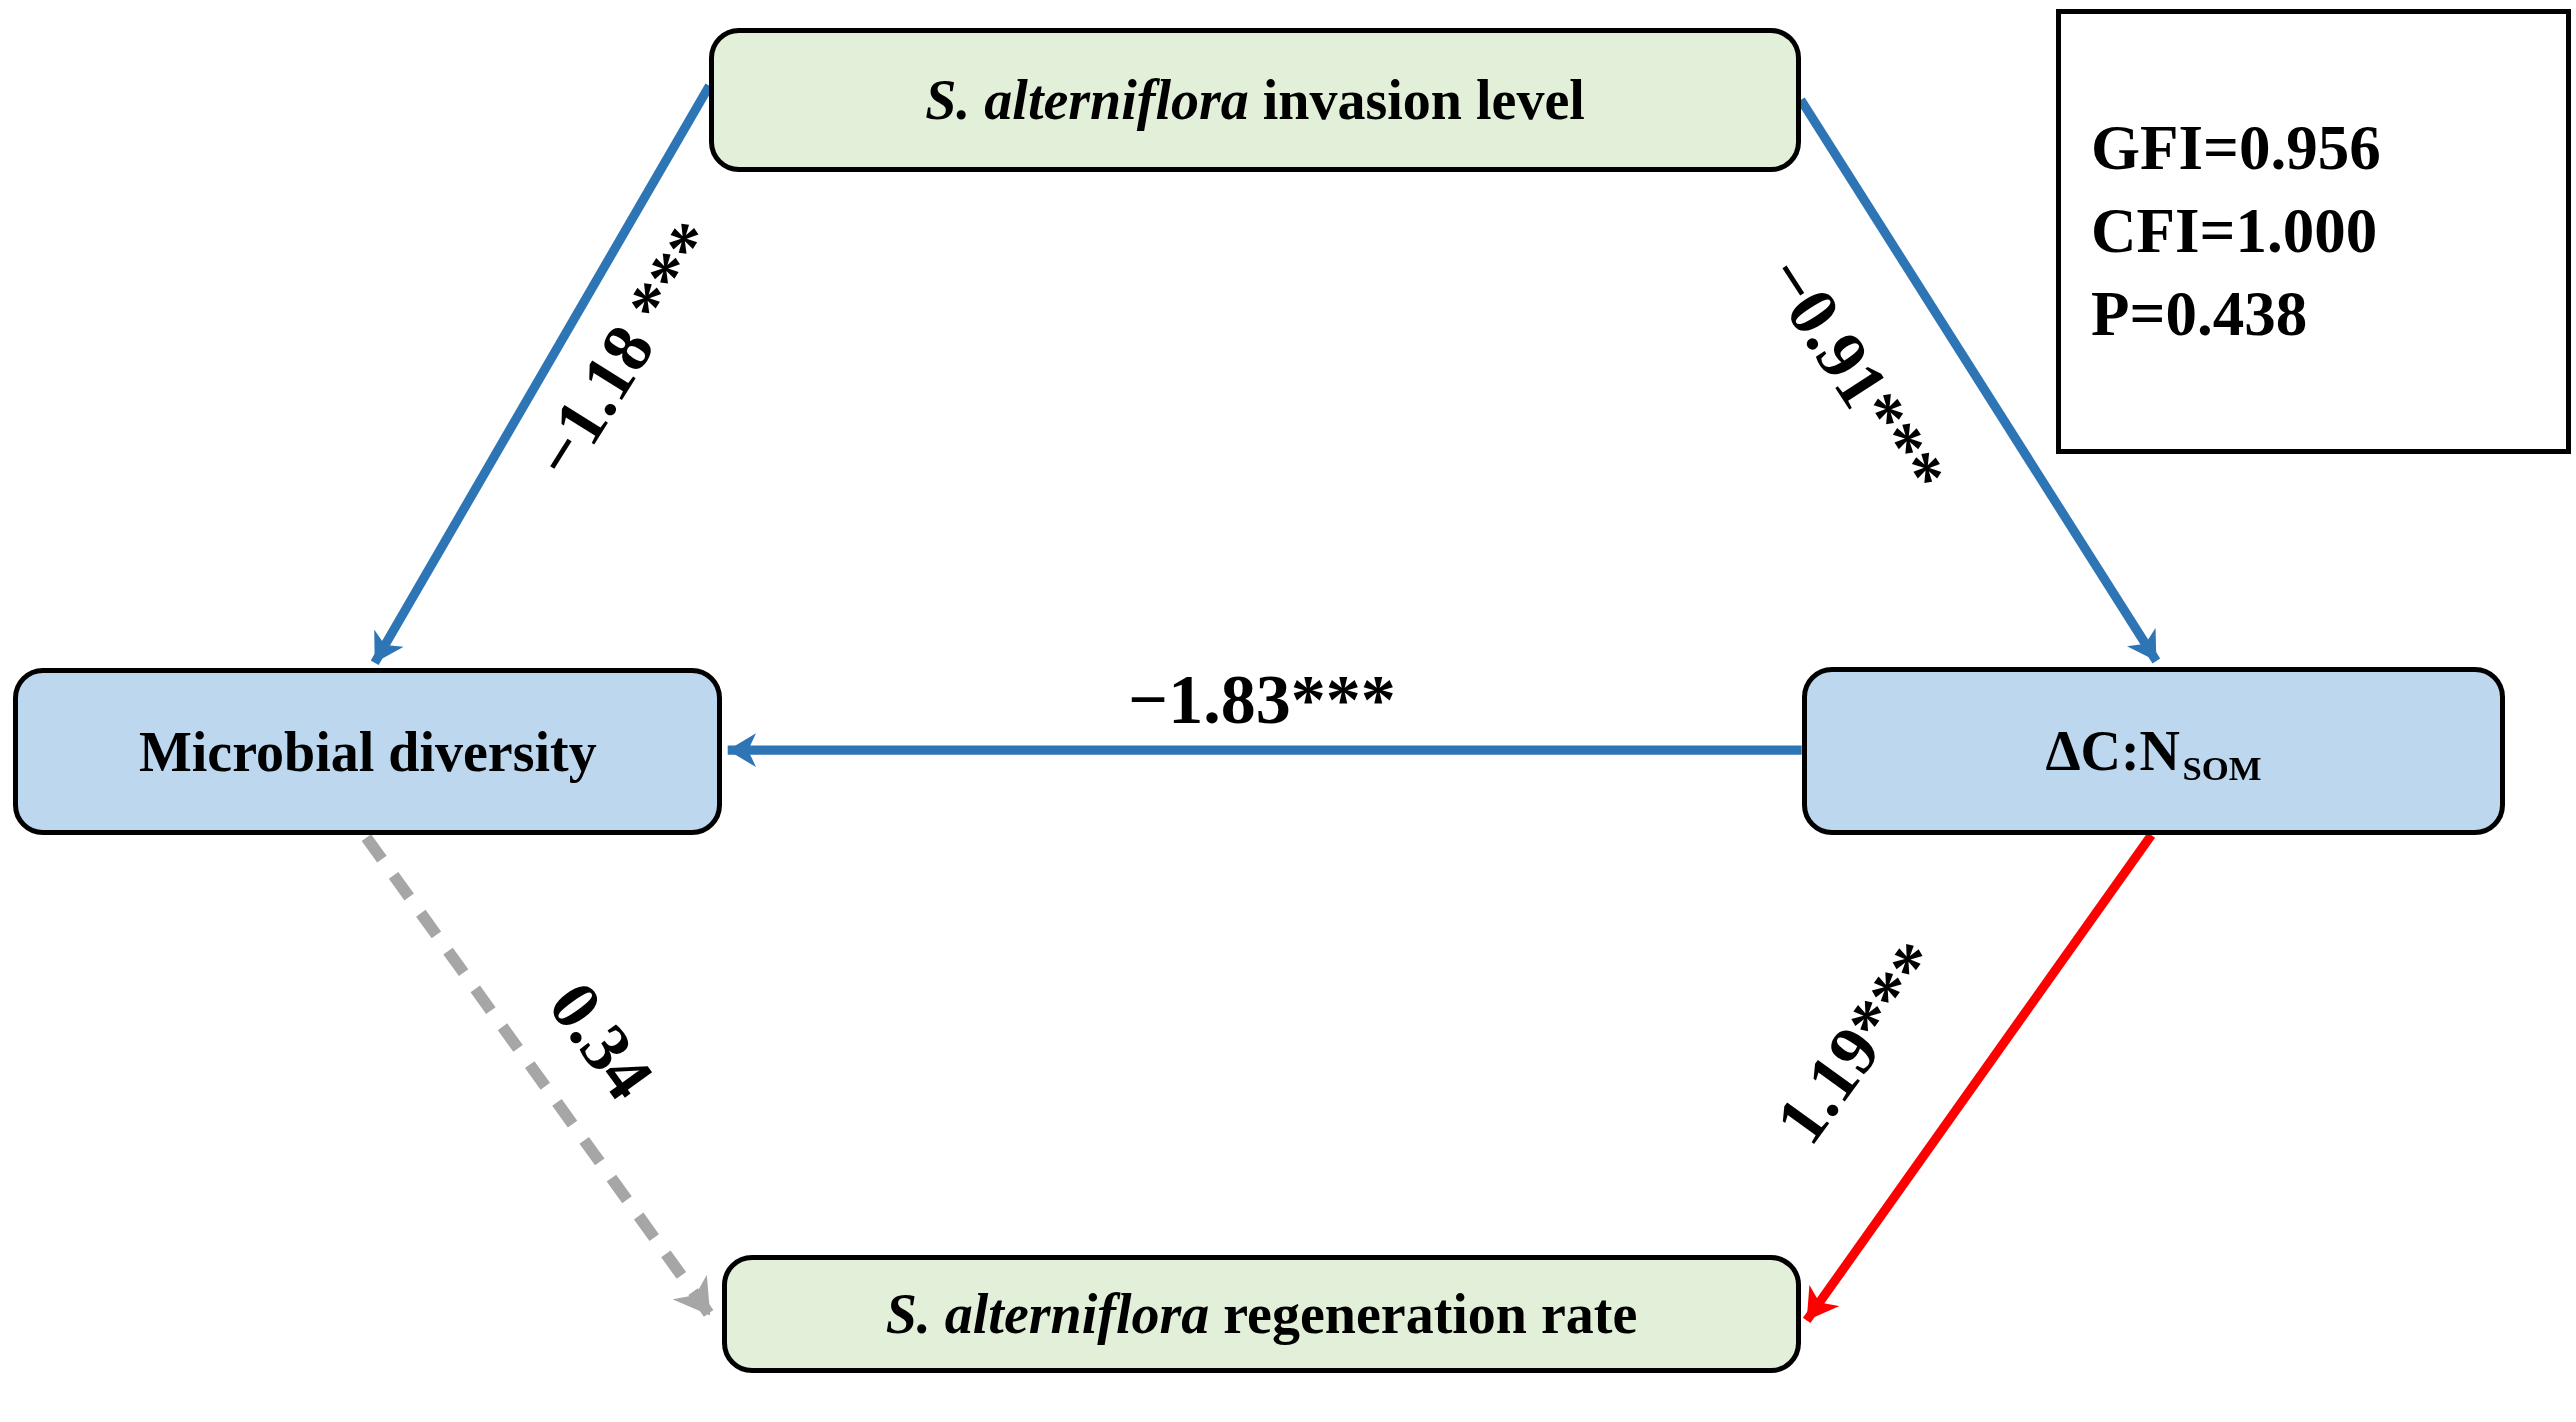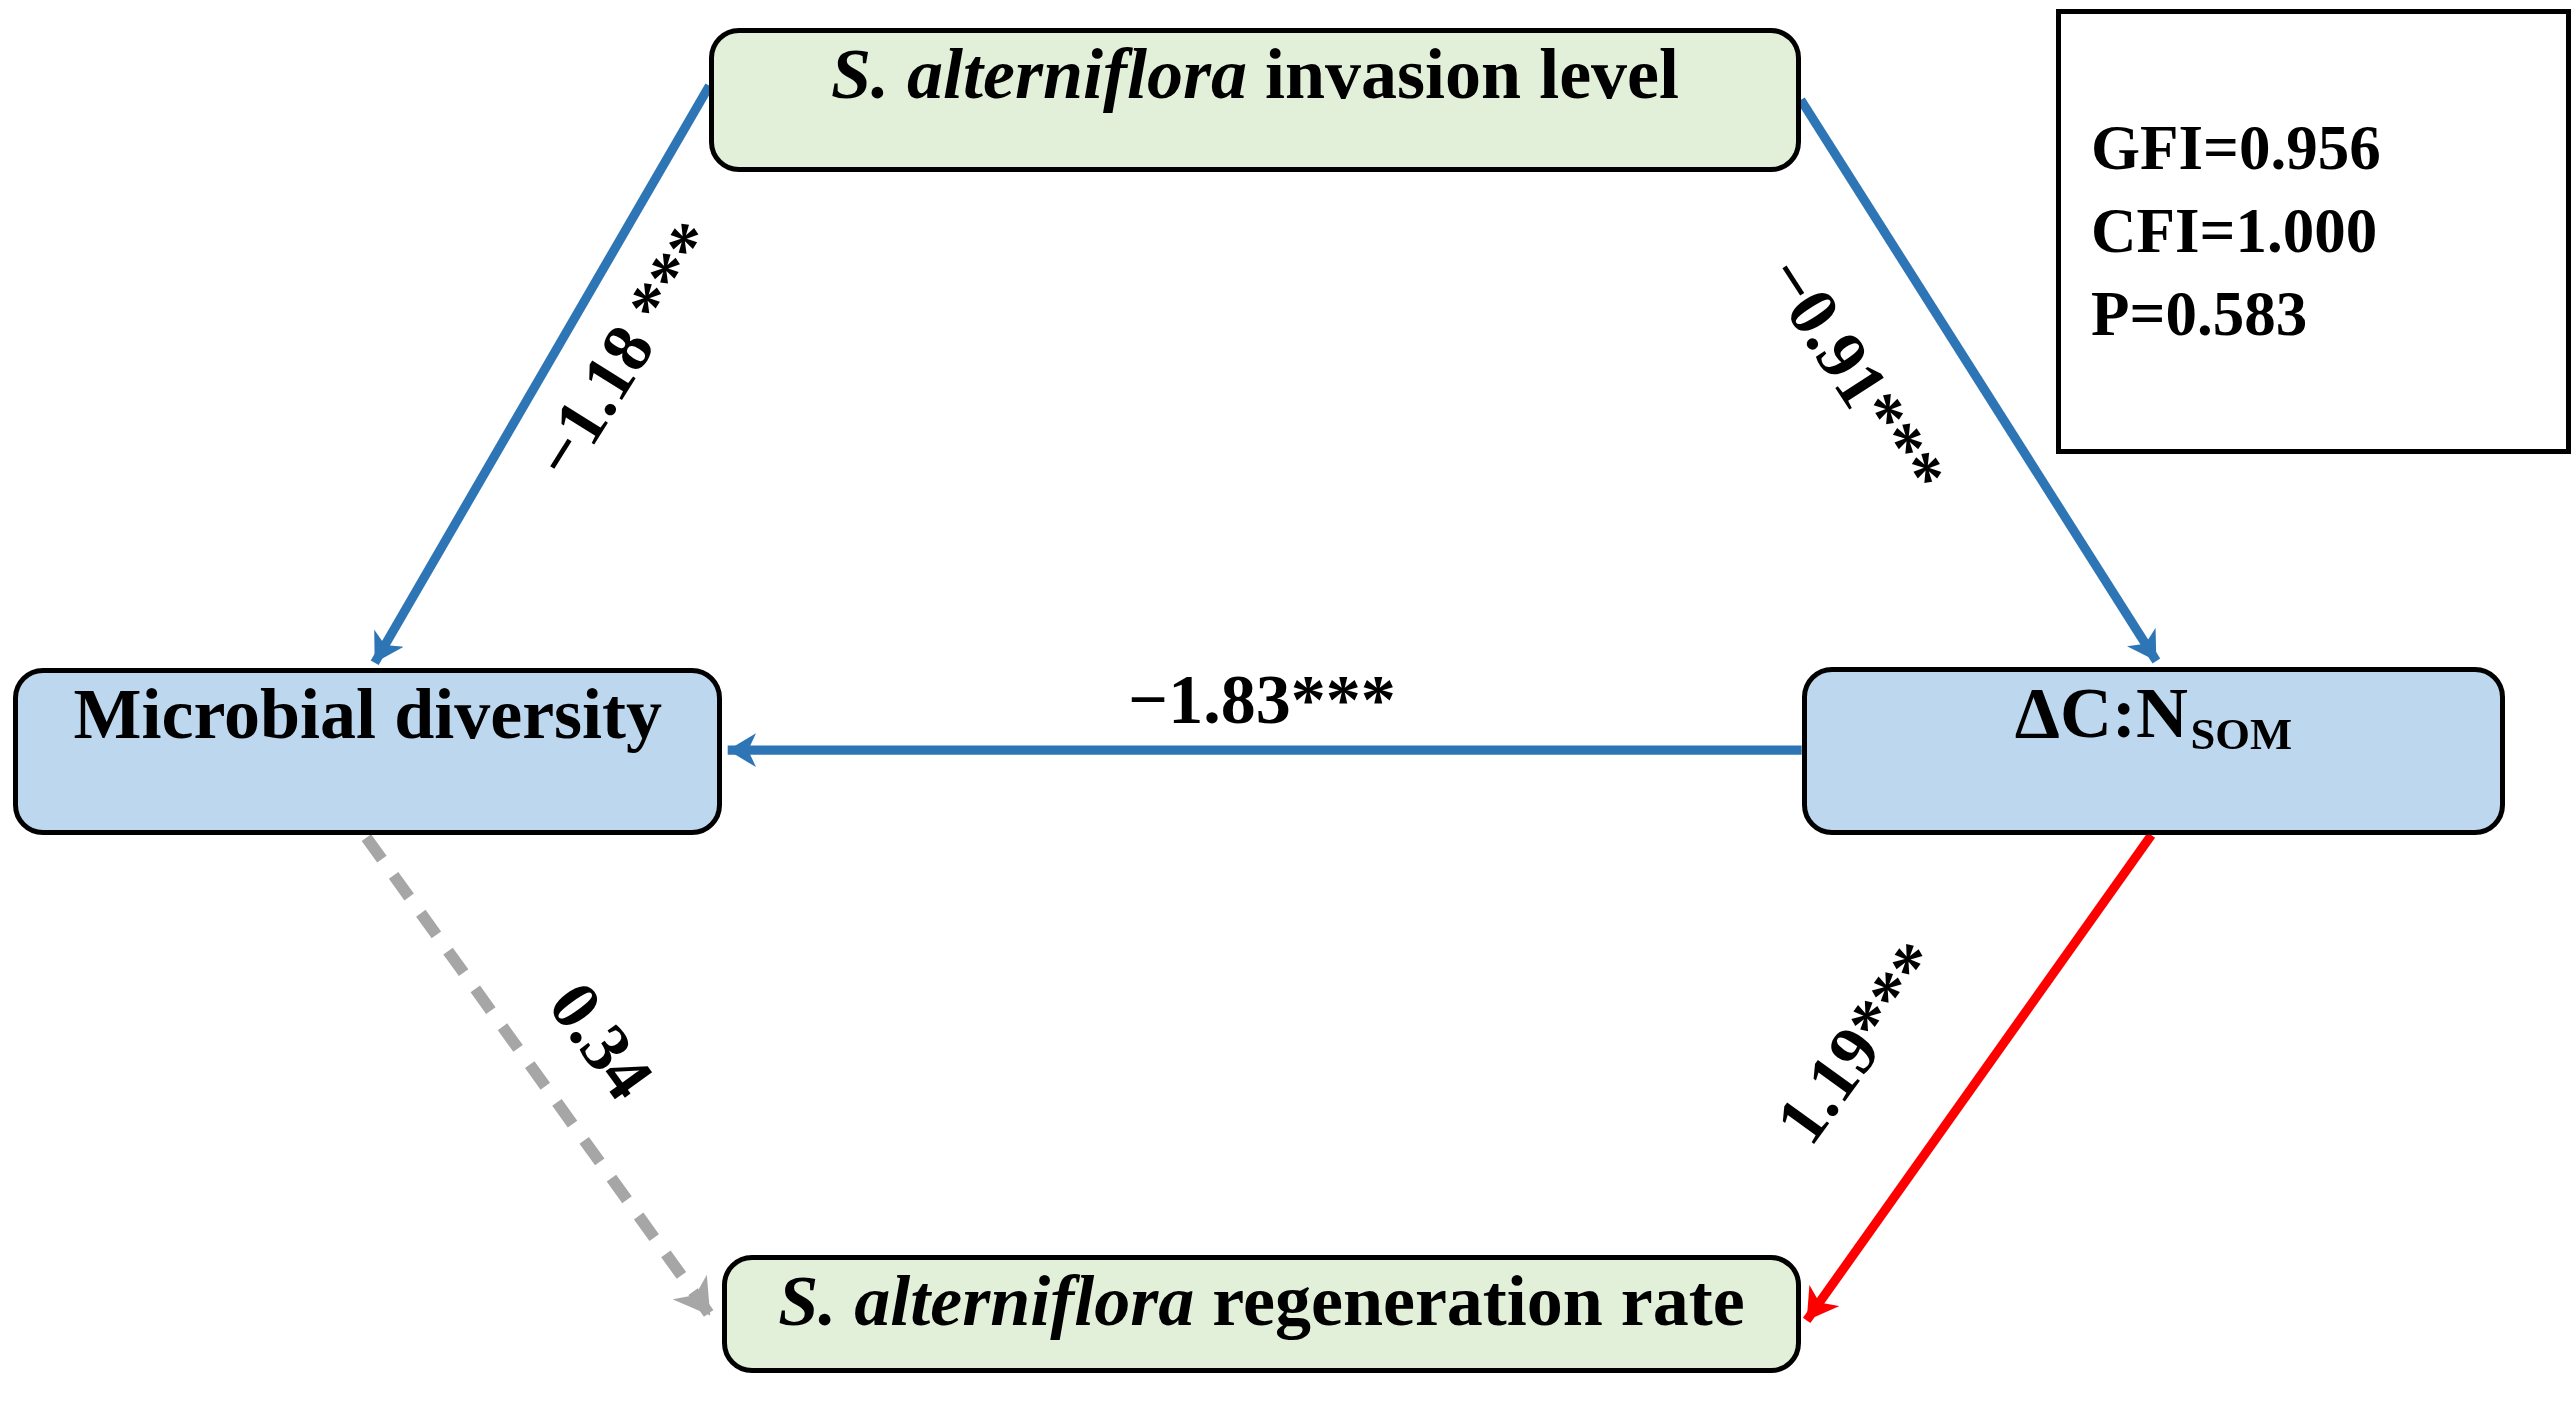--- a/index.html
+++ b/index.html
@@ -16,24 +16,24 @@
     position: absolute;
     left: 0; top: 0;
     width: 2576px;
     height: 1422px;
   }
   .node {
     position: absolute;
     border: 5.8px solid #000000;
     border-radius: 30px;
     display: flex;
-    align-items: flex-start;
+    align-items: center;
     justify-content: center;
     font-weight: bold;
-    font-size: 72px;
+    font-size: 56px;
     white-space: nowrap;
     box-sizing: border-box;
   }
   .node .species { font-style: italic; }
   .node .sub {
     font-size: 0.62em;
     position: relative;
     top: 0.28em;
     margin-left: 2.5px;
   }
@@ -101,21 +101,21 @@
     <line x1="2584" y1="1003" x2="2170" y2="1586" stroke-width="11" marker-end="url(#mk-red)" stroke="#ff0000"></line>
   </svg>
 
   <div class="node" id="node-invasion" style="background-color: rgb(226, 239, 217);">
     <span><span class="species">S. alterniflora</span><span> invasion level</span></span>
   </div>
 
   <div class="fit-box">
     <div>GFI=0.956</div>
     <div>CFI=1.000</div>
-    <div>P=0.583</div>
+    <div>P=0.438</div>
   </div>
 
   <div class="node" id="node-deltacn" style="background-color: rgb(189, 215, 238);">
     <span><span>ΔC:N</span><span class="sub">SOM</span></span>
   </div>
 
   <div class="node" id="node-microbial" style="background-color: rgb(189, 215, 238);">
     <span>Microbial diversity</span>
   </div>
 

